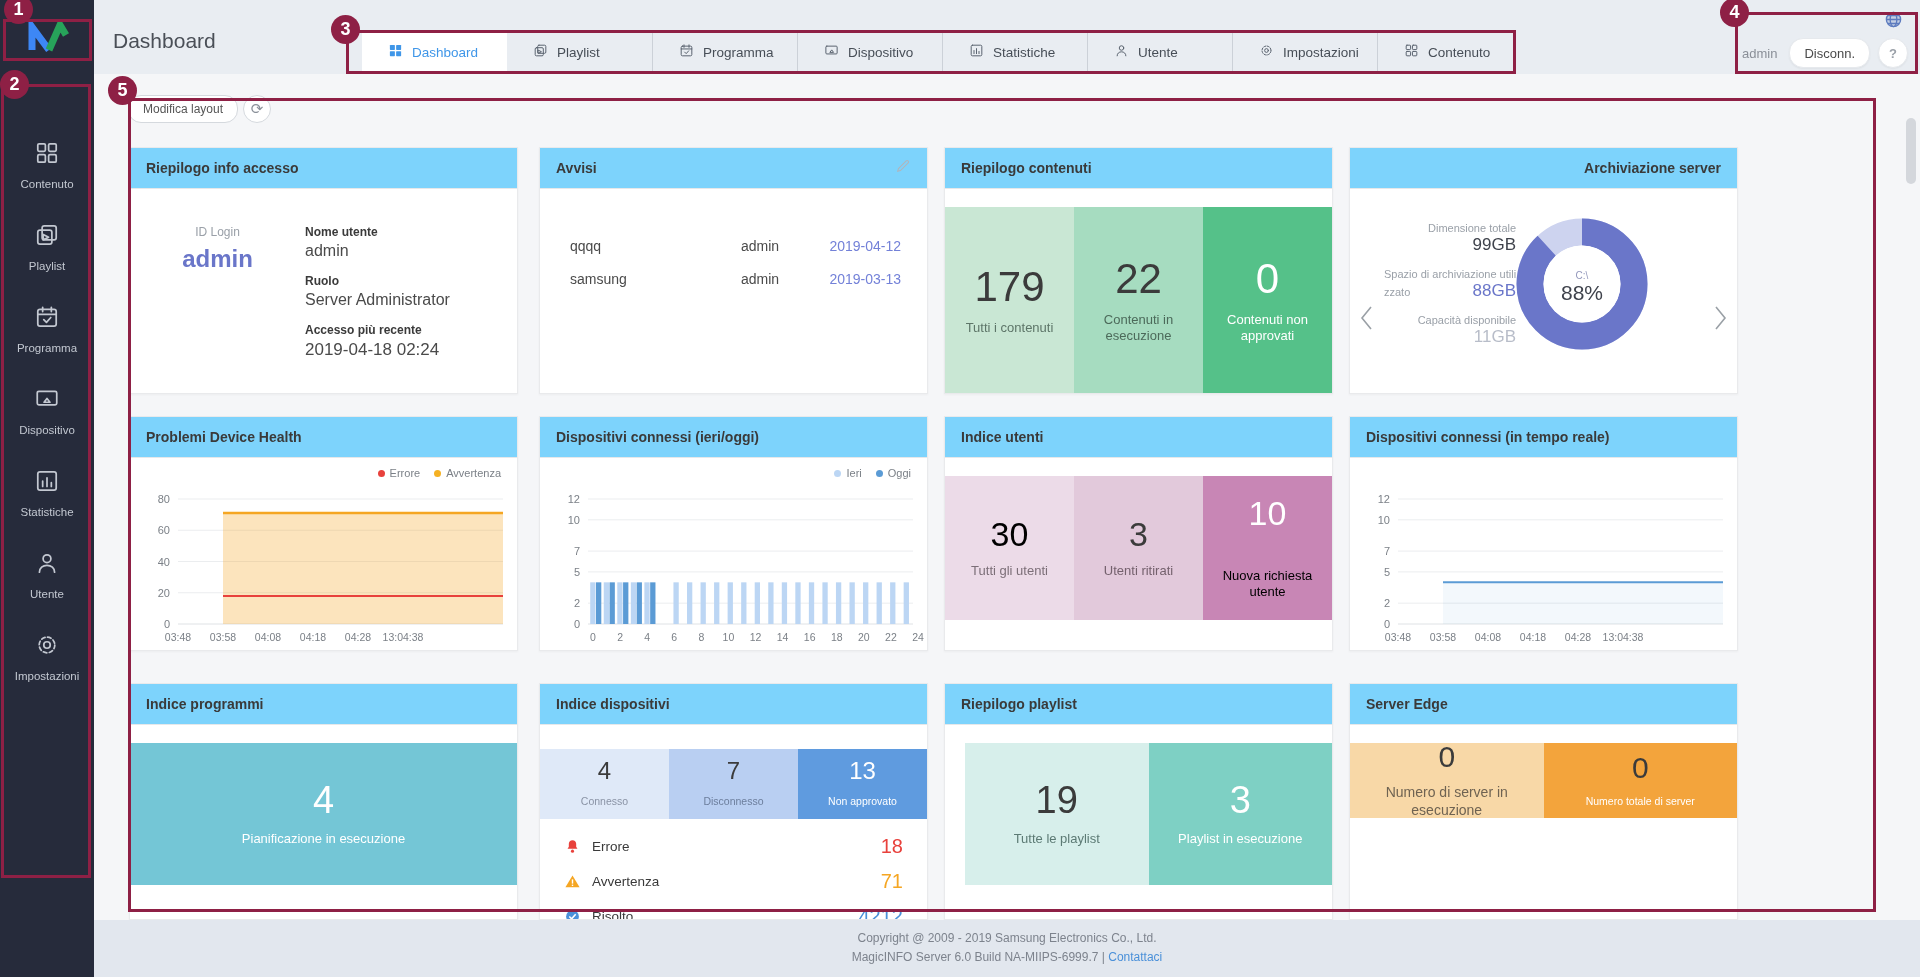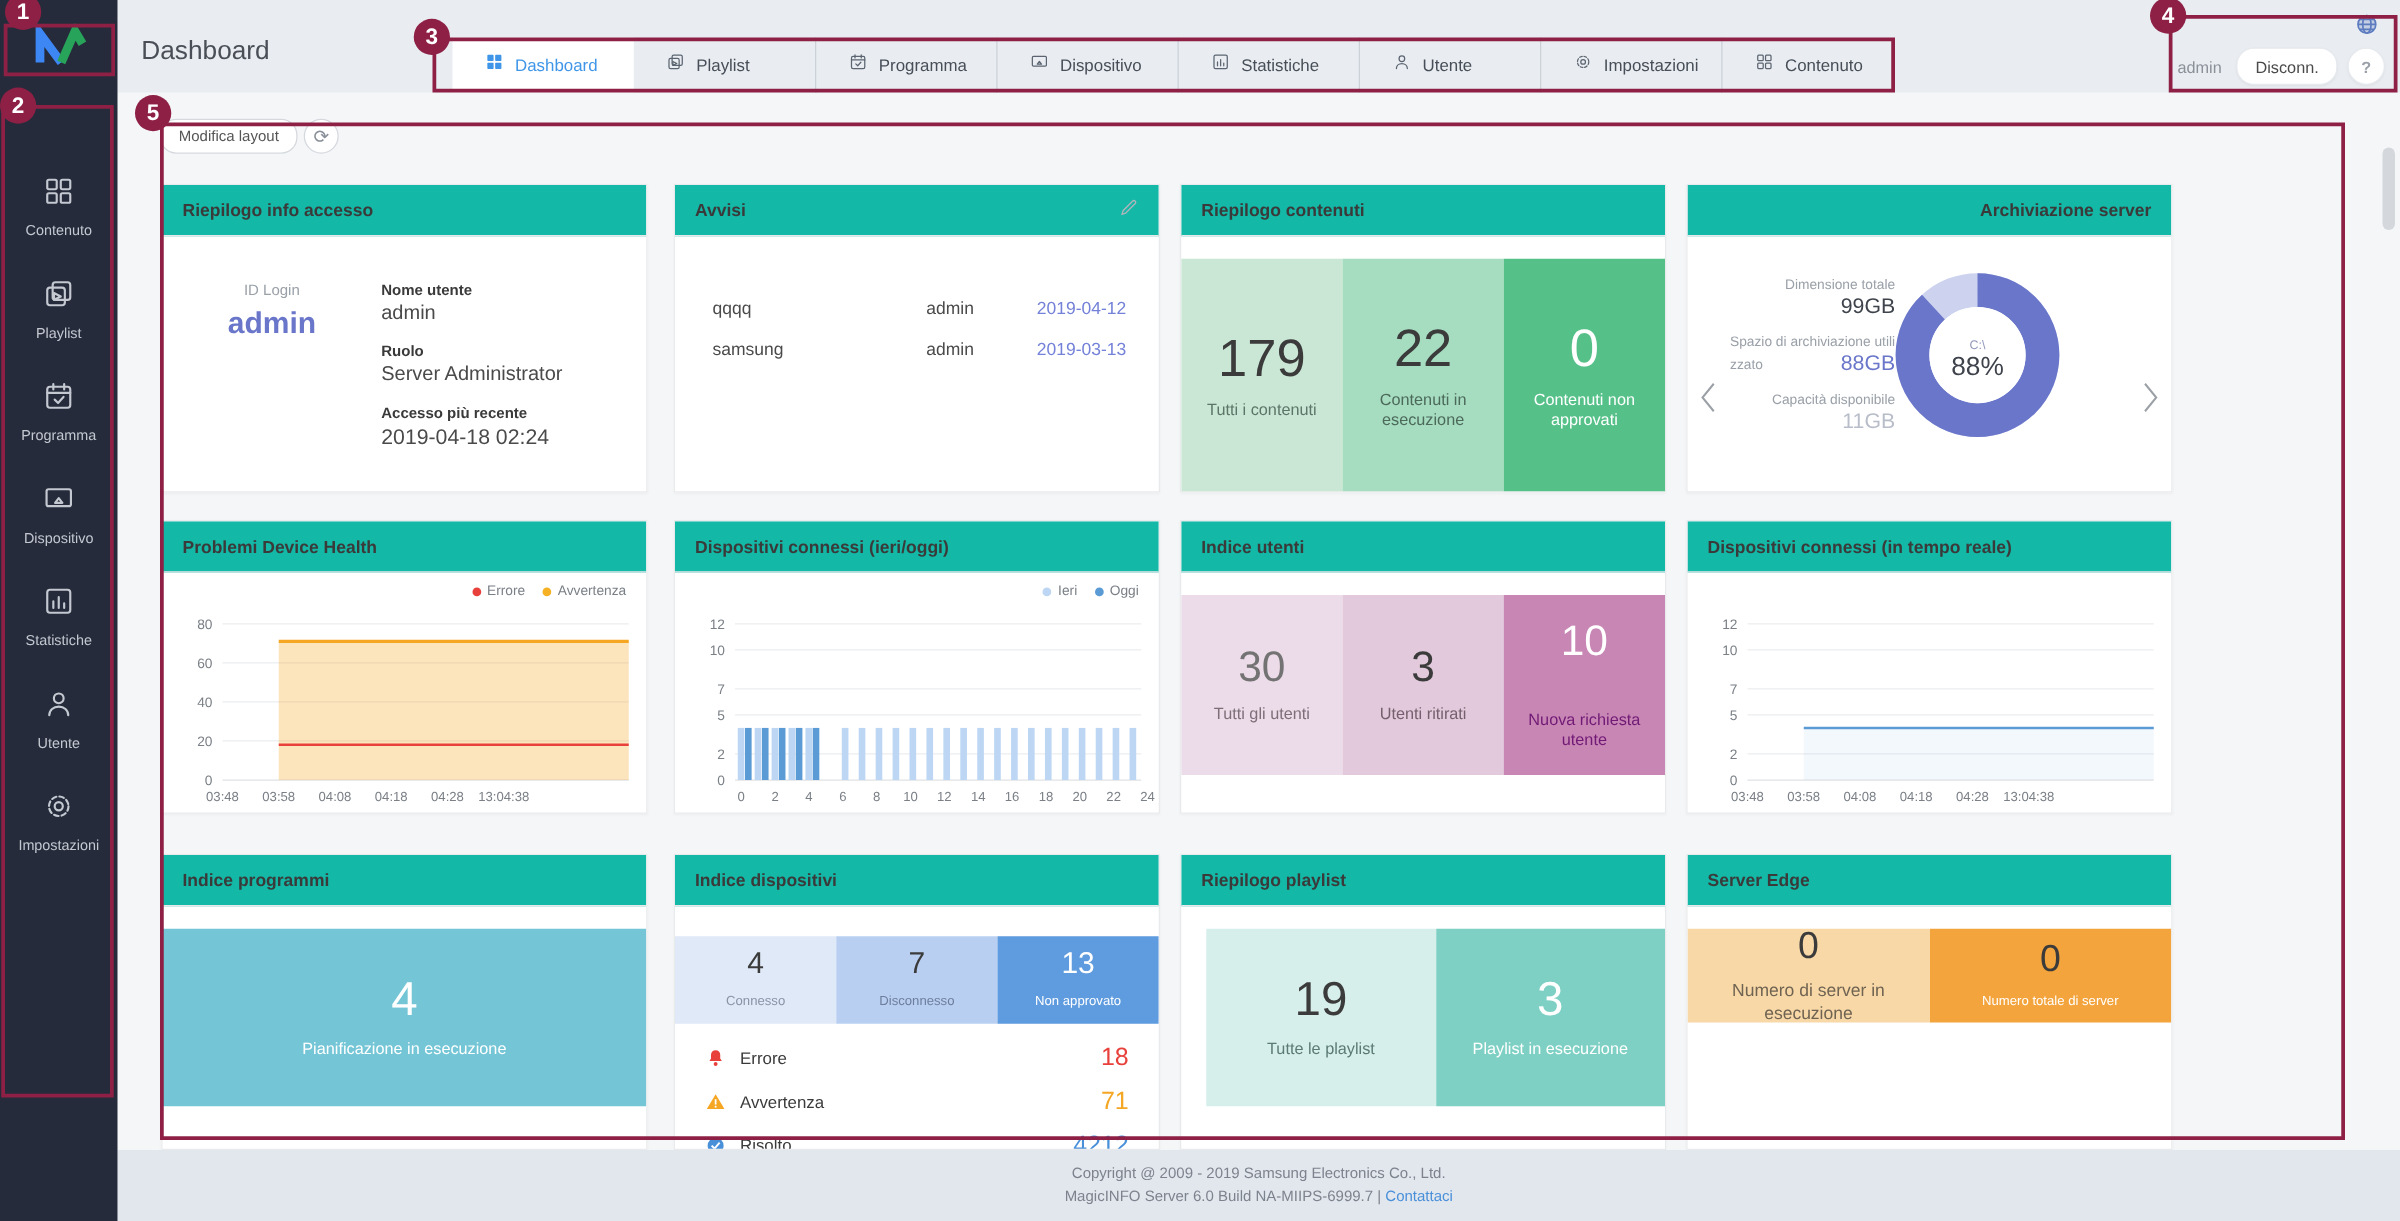--- a/index.html
+++ b/index.html
@@ -31,21 +31,21 @@
 
   
   .content{position:absolute;left:94px;top:74px;right:0;bottom:57px;background:#f5f6f8;overflow:hidden;}
   .toolbar{position:absolute;left:34px;top:21px;display:flex;align-items:center;}
   .btn-edit{height:26px;border-radius:13px;background:#fff;border:1px solid #d5d9de;font-size:12px;color:#555;padding:0 14px;display:flex;align-items:center;cursor:pointer;}
   .btn-refresh{width:26px;height:26px;border-radius:50%;background:#fff;border:1px solid #d5d9de;margin-left:5px;display:flex;align-items:center;justify-content:center;color:#8a9099;font-size:15px;cursor:pointer;}
   .scroll-thumb{position:absolute;right:4px;top:44px;width:10px;height:66px;border-radius:5px;background:#d4d7dc;cursor:pointer;}
 
   
   .card{position:absolute;background:#fff;border:1px solid #e9eaec;box-sizing:border-box;box-shadow:0 1px 2px rgba(0,0,0,.04);overflow:hidden;}
-  .card-h{height:40px;background:#14b8a6;border-bottom:1px solid #e6e8ea;display:flex;align-items:center;padding:0 16px;}
+  .card-h{height:40px;background:#7dd3fc;border-bottom:1px solid #e6e8ea;display:flex;align-items:center;padding:0 16px;}
   .card-h .ct{font-size:14px;font-weight:bold;color:#3a3a3a;flex:1;}
   .c1{left:35px;top:73px;width:389px;height:247px;}
   .c2{left:445px;top:73px;width:389px;height:247px;}
   .c3{left:850px;top:73px;width:389px;height:247px;}
   .c4{left:1255px;top:73px;width:389px;height:247px;text-align:right;}
   .c5{left:35px;top:342px;width:389px;height:235px;}
   .c6{left:445px;top:342px;width:389px;height:235px;}
   .c7{left:850px;top:342px;width:389px;height:235px;}
   .c8{left:1255px;top:342px;width:389px;height:235px;}
   .c9{left:35px;top:609px;width:389px;height:237px;}
@@ -501,30 +501,30 @@
           <rect x="110.16666666666666" y="99.33333333333334" width="5.3" height="41.66666666666666" fill="#5b9bd5"></rect>
         </svg>
     </div>
 
     <div class="card c7">
       <div class="card-h">
           <span class="ct">Indice utenti</span>
         </div>
       <div class="tiles" id="tiles-users" style="margin-top:18px;height:144px;">
           <div class="tile" style="background: rgb(236, 219, 232);">
-            <div class="tv" style="font-size: 34px; color: #737373;">30</div>
+            <div class="tv" style="font-size: 34px; color: #000000;">30</div>
             <div class="tl" style="color: rgb(124, 111, 120); font-size: 13px;">Tutti gli utenti</div>
           </div>
           <div class="tile" style="background: rgb(226, 201, 219);">
             <div class="tv" style="font-size: 34px; color: rgb(59, 59, 59);">3</div>
             <div class="tl" style="color: rgb(116, 97, 109); font-size: 13px;">Utenti ritirati</div>
           </div>
           <div class="tile" style="background: rgb(200, 134, 181);">
             <div class="tv" style="font-size: 34px; color: rgb(255, 255, 255);">10</div>
-            <div class="tl" style="color: #701a75; font-size: 13px; margin-top: 38px;">Nuova richiesta utente</div>
+            <div class="tl" style="color: #000000; font-size: 13px; margin-top: 38px;">Nuova richiesta utente</div>
           </div>
         </div>
     </div>
 
     <div class="card c8">
       <div class="card-h">
           <span class="ct">Dispositivi connessi (in tempo reale)</span>
         </div>
       <svg class="chart-svg" id="chart-realtime" width="389" height="169">
           <line x1="48" y1="141" x2="373" y2="141" stroke="#dfe2e5" stroke-width="1"></line>

